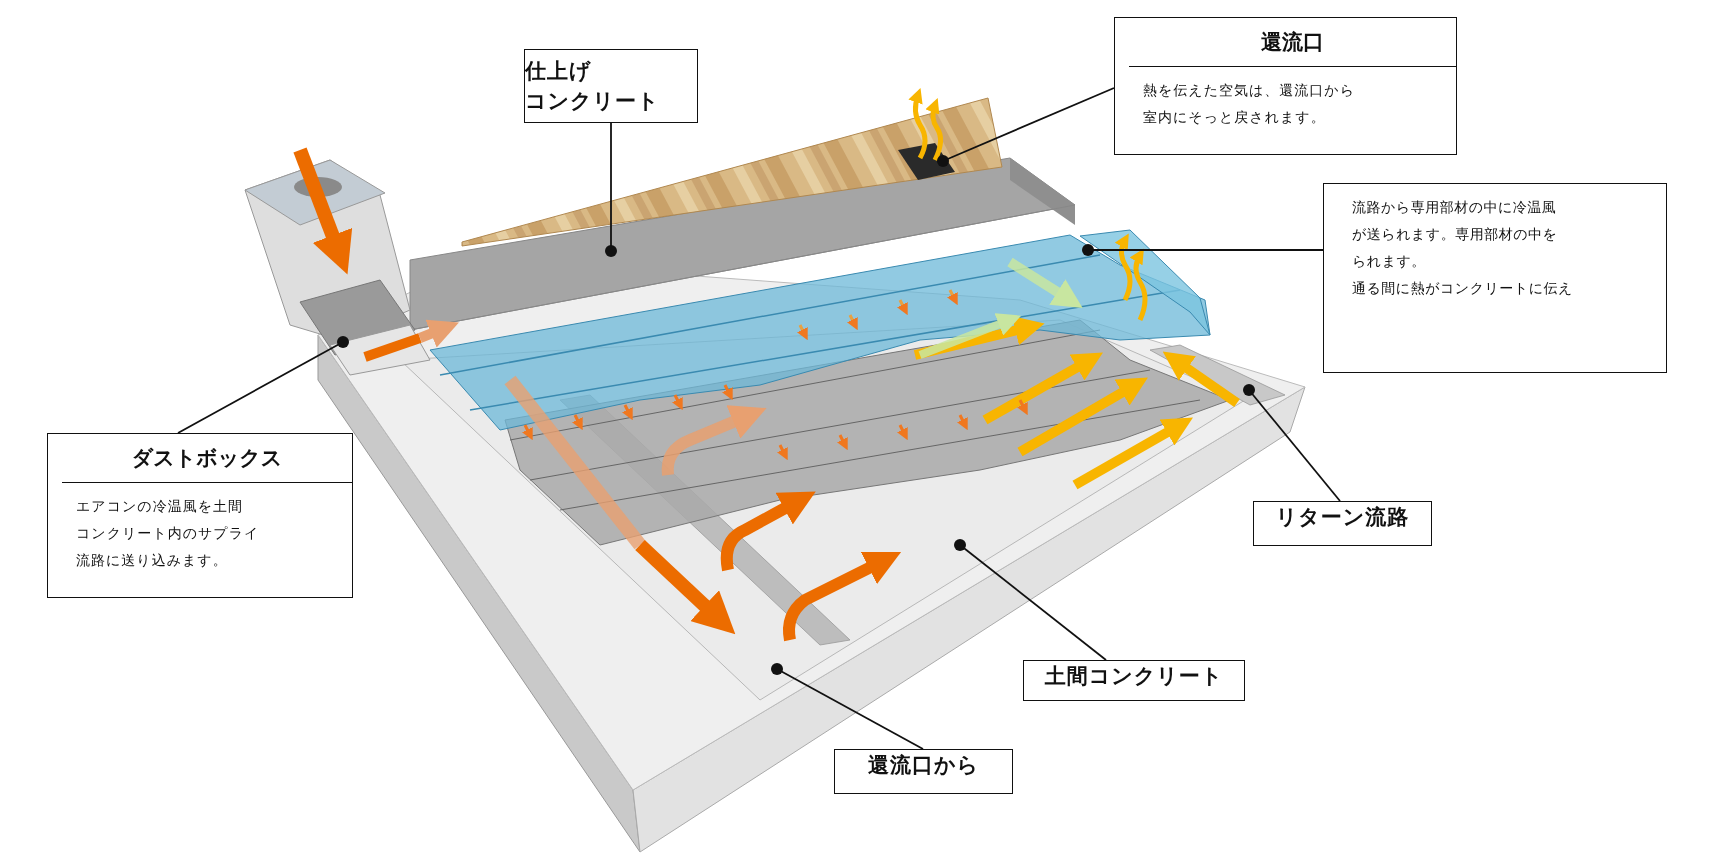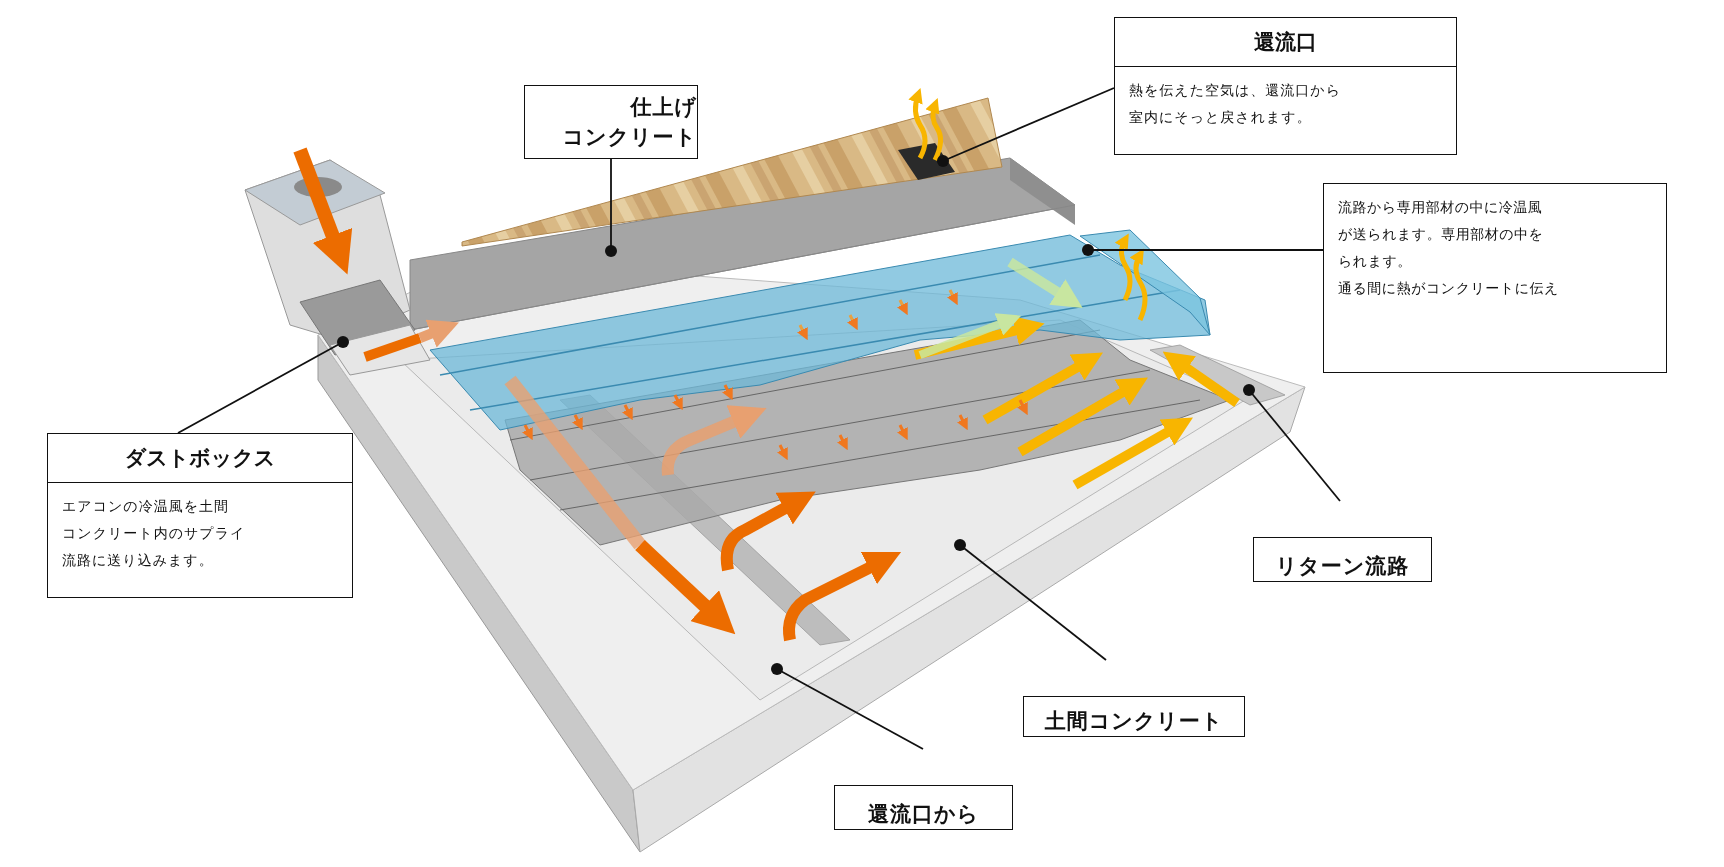--- a/index.html
+++ b/index.html
@@ -1,25 +1,25 @@
 <!DOCTYPE html>
 <html><head>
 <meta charset="utf-8">
 <style>
   html, body { margin: 0; padding: 0; background: #ffffff; }
   body { width: 1724px; height: 867px; position: relative; overflow: hidden;
          font-family: "DejaVu Sans", sans-serif; color: #111; }
   #diagram { position: absolute; left: 0; top: 0; width: 1724px; height: 867px; }
-  .callout { position: absolute; background: #fff; border: 1.5px solid #111; box-sizing: border-box; }
+  .callout { position: absolute; background: #fff; border: 1.5px solid #111; box-sizing: border-box; padding-left: 14px; }
   .callout .head { font-weight: bold; font-size: 21px; text-align: center; border-bottom: 1.5px solid #111;
                    display: flex; align-items: center; justify-content: center; box-sizing: border-box; }
   .callout .body { font-size: 14px; line-height: 27px; padding: 10px 14px 0 14px; letter-spacing: 1px; }
   .label { position: absolute; background: #fff; border: 1.5px solid #111; box-sizing: border-box;
-           font-weight: bold; font-size: 21px; display: flex; align-items: flex-end; justify-content: center;
-           text-align: center; line-height: 30px; letter-spacing: 1px; margin-top: 36px; }
+           font-weight: bold; font-size: 21px; display: flex; align-items: flex-start; justify-content: center;
+           text-align: center; line-height: 30px; letter-spacing: 1px; }
 </style>
 </head>
 <body>
 
 <svg id="diagram" viewBox="0 0 1724 867" xmlns="http://www.w3.org/2000/svg">
   <defs>
     <marker id="ahOrange" viewBox="0 0 10 10" refX="5" refY="5" markerWidth="3" markerHeight="3" orient="auto-start-reverse">
       <path d="M0,0 L10,5 L0,10 z" fill="#ec6c00"></path>
     </marker>
     <marker id="ahYellow" viewBox="0 0 10 10" refX="5" refY="5" markerWidth="3" markerHeight="3" orient="auto-start-reverse">

